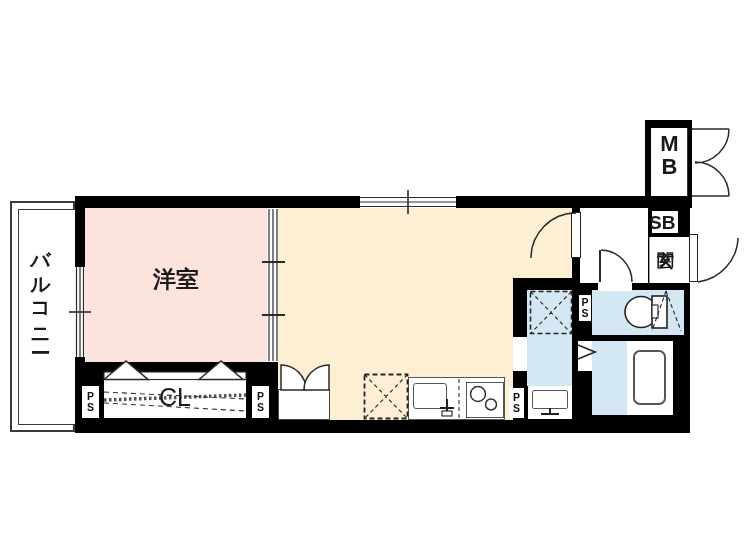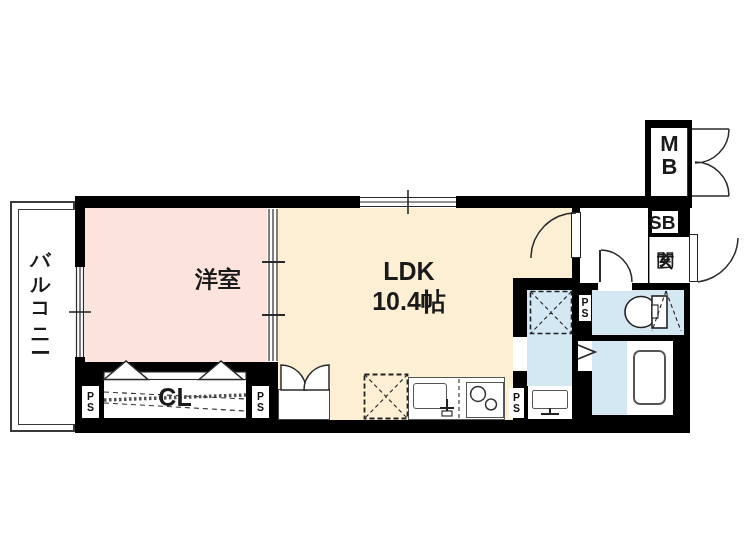--- a/index.html
+++ b/index.html
@@ -46,23 +46,23 @@
   
   .ps{background:#fff;display:flex;flex-direction:column;align-items:center;justify-content:center;
       font-size:10.5px;font-weight:700;line-height:1.05;}
   #ps1{left:82px;top:386px;width:17px;height:32px;}
   #ps2{left:252px;top:386px;width:17px;height:32px;}
   #ps3{left:509px;top:388px;width:15px;height:30px;}
   #ps4{left:579px;top:295px;width:12px;height:26px;}
   
   .lbl{position:absolute;color:#1a1a1a;font-weight:600;}
   #t-balcony{left:33px;top:238px;width:22px;height:180px;writing-mode:vertical-rl;font-size:20px;letter-spacing:3px;}
-  #t-yoshitsu{left:111px;top:266px;width:130px;text-align:right;font-size:23px;line-height:1.2;}
+  #t-yoshitsu{left:111px;top:266px;width:130px;text-align:center;font-size:23px;line-height:1.2;}
   #t-ldk{left:329px;top:256px;width:160px;text-align:center;font-size:25px;line-height:1.2;}
-  #t-cl{left:135px;top:383px;width:80px;text-align:center;font-size:25px;font-weight:700;}
+  #t-cl{left:135px;top:383px;width:80px;text-align:center;font-size:25px;font-weight:400;}
   #t-mb{left:651px;top:132px;width:37px;text-align:center;font-size:22px;line-height:1.05;font-weight:600;}
   #t-sb{left:649px;top:212px;width:16px;text-align:center;font-size:19px;font-weight:600;}
   #t-genkan{left:657px;top:238px;width:20px;height:45px;writing-mode:vertical-rl;font-size:17px;letter-spacing:1px;}
   #svg-overlay{position:absolute;left:0;top:0;pointer-events:none;}
 </style>
 </head>
 <body>
 
 <div class="canvas">
 
@@ -191,24 +191,20 @@
       <rect x="652" y="296" width="15" height="32" stroke-width="1.6"></rect>
       <rect x="652" y="305" width="6" height="13" stroke-width="1.1"></rect>
       <path d="M666 291 L652 331 M666 291 L681 331" fill="none" stroke-width="1.1" stroke-dasharray="4 3"></path>
     </g>
   </svg>
 
   <div class="lbl" id="t-balcony">バルコニー</div>
   <div class="lbl" id="t-yoshitsu">
     <div>洋室</div>
   </div>
-  <div class="lbl" id="t-ldk">
-    <div>LDK</div>
-    <div>10.4帖</div>
-  </div>
   <div class="lbl" id="t-cl">CL</div>
   <div class="lbl" id="t-mb">
     <div>M</div>
     <div>B</div>
   </div>
   <div class="lbl" id="t-sb">SB</div>
   <div class="lbl" id="t-genkan">玄関</div>
 
 </div>
 

